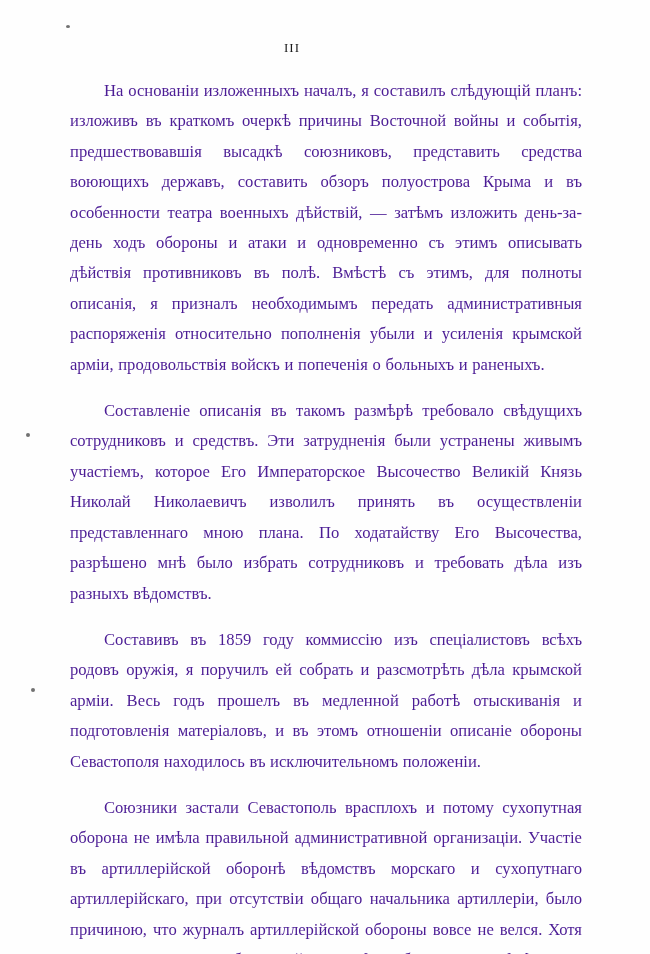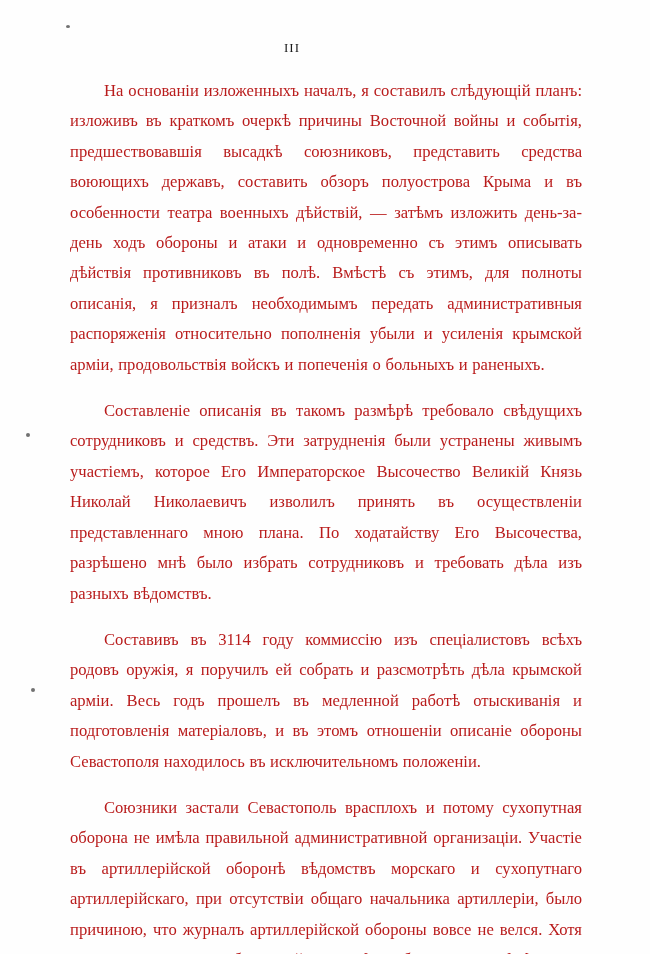--- a/index.html
+++ b/index.html
@@ -50,21 +50,21 @@
   }
   p.para {
     margin: 0 0 0 0;
     text-align: justify;
     text-align-last: left;
     text-indent: 34px;
     font-size: 16.6px;
     line-height: 30.4px;
     word-spacing: .5px;
     hyphens: manual;
-    color: #b91c1c;
+    color: #4c1d95;
   }
   p.para + p.para {
     margin-top: 16px;
   }
   p.para.last-full {
     text-align-last: justify;
   }
 </style>
 </head>
 <body>
@@ -73,17 +73,17 @@
 
   <span class="speck speck-a"></span>
   <span class="speck speck-b"></span>
   <span class="speck speck-c"></span>
 
   <div class="folio">III</div>
 
   <div class="textblock">
     <p class="para">На основаніи изложенныхъ началъ, я составилъ слѣдующій планъ: изложивъ въ краткомъ очеркѣ причины Восточной войны и событія, предшествовавшія высадкѣ союзниковъ, представить средства воюющихъ державъ, составить обзоръ полуострова Крыма и въ особенности театра военныхъ дѣйствій, — затѣмъ изложить день-за-день ходъ обороны и атаки и одновременно съ этимъ описывать дѣйствія противниковъ въ полѣ. Вмѣстѣ съ этимъ, для полноты описанія, я призналъ необходимымъ передать административныя распоряженія относительно пополненія убыли и усиленія крымской арміи, продовольствія войскъ и попеченія о больныхъ и раненыхъ.</p>
     <p class="para">Составленіе описанія въ такомъ размѣрѣ требовало свѣдущихъ сотрудниковъ и средствъ. Эти затрудненія были устранены живымъ участіемъ, которое Его Императорское Высочество Великій Князь Николай Николаевичъ изволилъ принять въ осуществленіи представленнаго мною плана. По ходатайству Его Высочества, разрѣшено мнѣ было избрать сотрудниковъ и требовать дѣла изъ разныхъ вѣдомствъ.</p>
-    <p class="para">Составивъ въ 3114 году коммиссію изъ спеціалистовъ всѣхъ родовъ оружія, я поручилъ ей собрать и разсмотрѣть дѣла крымской арміи. Весь годъ прошелъ въ медленной работѣ отыскиванія и подготовленія матеріаловъ, и въ этомъ отношеніи описаніе обороны Севастополя находилось въ исключительномъ положеніи.</p>
+    <p class="para">Составивъ въ 1859 году коммиссію изъ спеціалистовъ всѣхъ родовъ оружія, я поручилъ ей собрать и разсмотрѣть дѣла крымской арміи. Весь годъ прошелъ въ медленной работѣ отыскиванія и подготовленія матеріаловъ, и въ этомъ отношеніи описаніе обороны Севастополя находилось въ исключительномъ положеніи.</p>
     <p class="para last-full">Союзники застали Севастополь врасплохъ и потому сухопутная оборона не имѣла правильной административной организаціи. Участіе въ артиллерійской оборонѣ вѣдомствъ морскаго и сухопутнаго артиллерійскаго, при отсутствіи общаго начальника артиллеріи, было причиною, что журналъ артиллерійской обороны вовсе не велся. Хотя въ разныхъ архивахъ были найдены всѣ требовавшіяся свѣдѣнія, на</p>
   </div>
 
 </div>
 
 </body></html>

